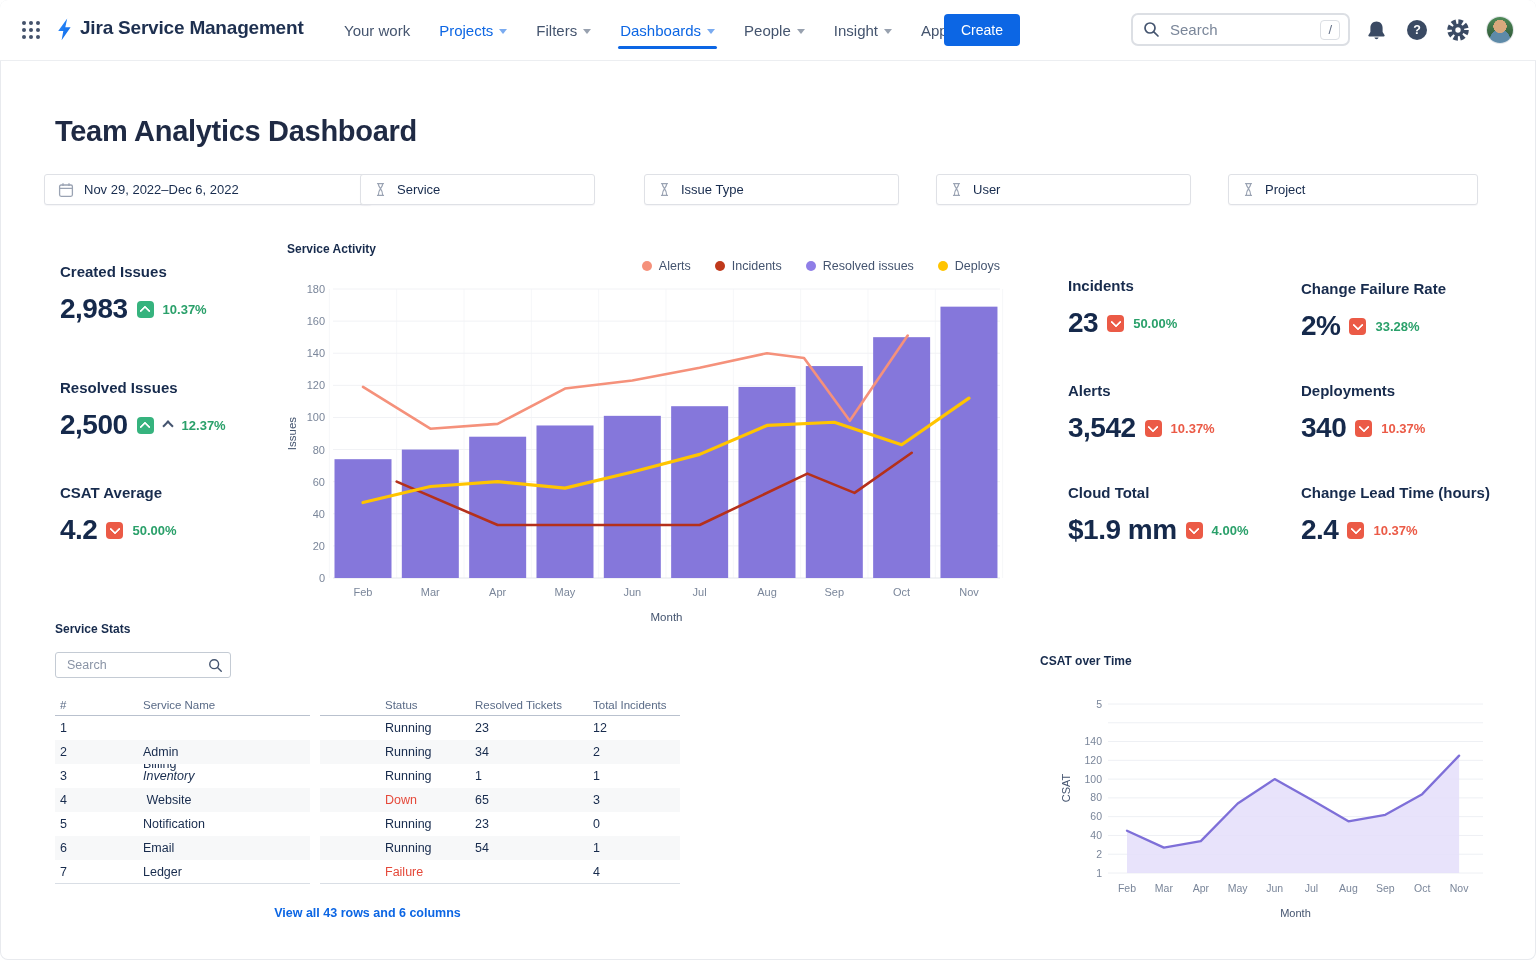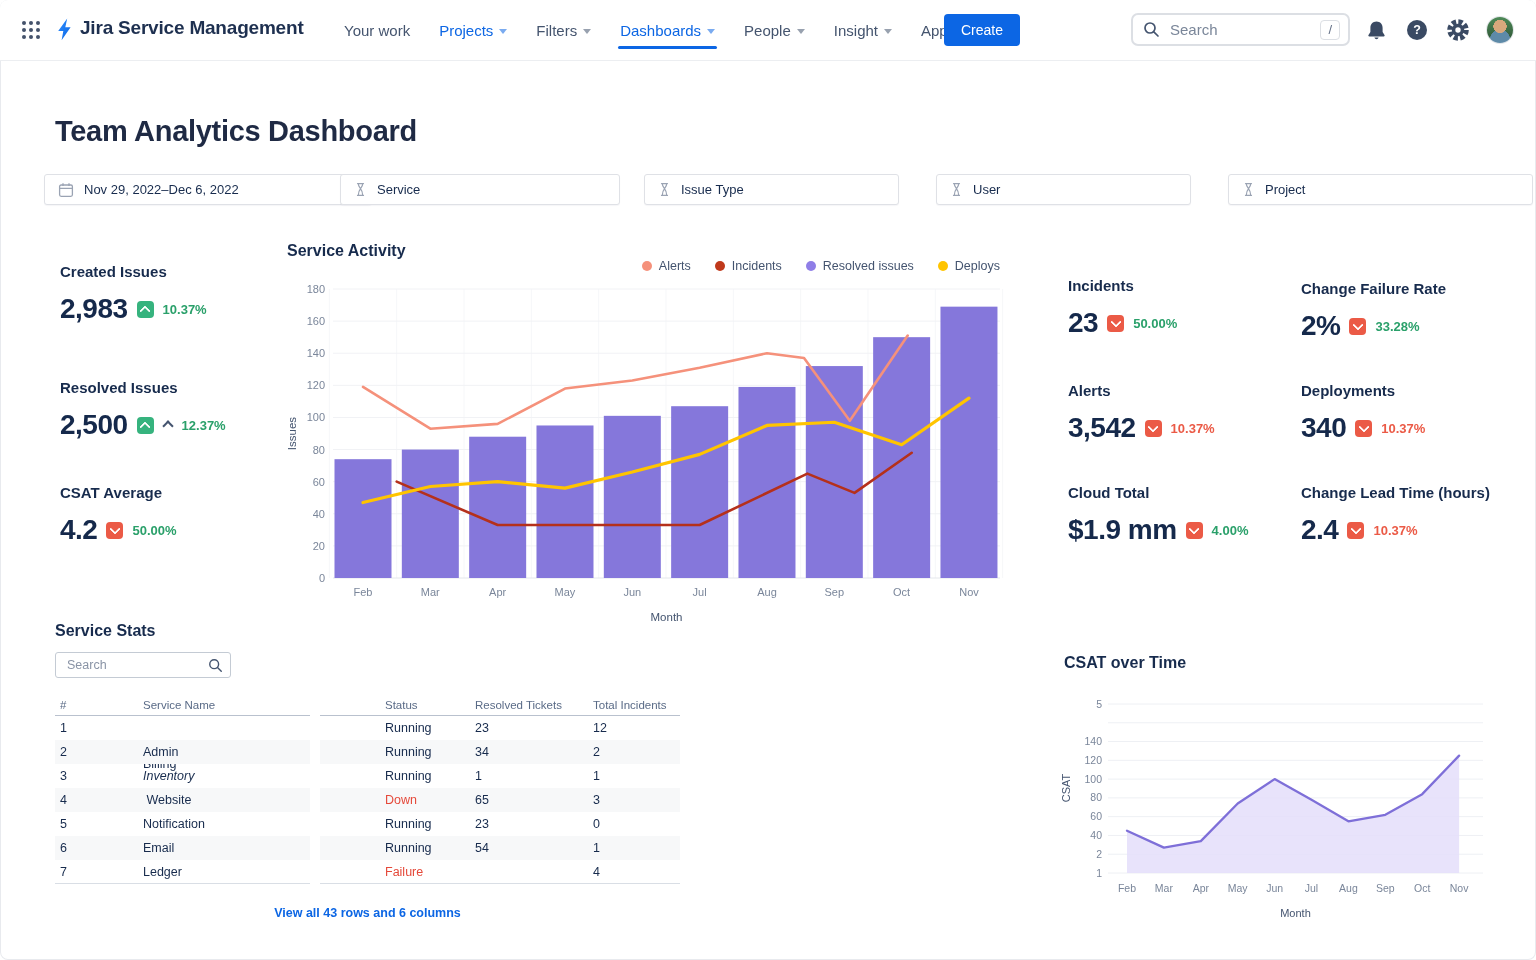--- a/index.html
+++ b/index.html
@@ -43,21 +43,21 @@
   .badge.down{background:#EB5A46;}
   .badge .chev{width:6px;height:6px;border-left:2px solid #fff;border-top:2px solid #fff;border-radius:1px;}
   .badge.up .chev{transform:rotate(45deg);margin-top:3px;}
   .badge.down .chev{transform:rotate(225deg);margin-top:-3px;}
   .mini-caret{width:6px;height:6px;border-left:2px solid #44546F;border-top:2px solid #44546F;transform:rotate(45deg);margin:2px 1px 0;}
   .pct{font-size:13px;font-weight:700;}
   .pct.green{color:#2AA06A;}
   .pct.red{color:#EB5A46;}
 
   
-  .card-title{position:absolute;font-size:16px;font-weight:700;color:#172B4D;}
+  .card-title{position:absolute;font-size:12px;font-weight:700;color:#172B4D;}
   .legend{position:absolute;left:560px;top:259px;width:440px;display:flex;justify-content:flex-end;align-items:center;gap:24px;}
   .legend-item{display:flex;align-items:center;gap:7px;cursor:pointer;}
   .legend-item .dot{width:10px;height:10px;border-radius:50%;}
   .legend-item .llabel{font-size:12.5px;font-weight:500;color:#44546F;white-space:nowrap;}
   svg text{font-family:"Liberation Sans","DejaVu Sans",sans-serif;}
 
   
   .stats-search{position:absolute;left:55px;top:652px;width:176px;height:26px;border:1px solid #C4CBD4;border-radius:3px;box-sizing:border-box;display:flex;align-items:center;padding:0 7px 0 9px;background:#fff;}
   .stats-search input{border:none;outline:none;flex:1;font-size:12.5px;font-family:inherit;color:#44546E;min-width:0;background:transparent;}
   .stats-search input::placeholder{color:#8A94A6;}
@@ -173,21 +173,21 @@
 
   <div class="filter" style="left:44px;width:328px">
     <svg width="16" height="16" viewBox="0 0 16 16">
       <rect x="1.6" y="3" width="12.8" height="11.3" rx="1.5" fill="none" stroke="#9AA3B3" stroke-width="1.3"></rect>
       <line x1="1.6" y1="6.4" x2="14.4" y2="6.4" stroke="#9AA3B3" stroke-width="1.3"></line>
       <line x1="5" y1="1.3" x2="5" y2="4" stroke="#9AA3B3" stroke-width="1.3"></line>
       <line x1="11" y1="1.3" x2="11" y2="4" stroke="#9AA3B3" stroke-width="1.3"></line>
     </svg>
     <span class="flabel">Nov 29, 2022–Dec 6, 2022</span>
   </div>
-  <div class="filter" style="left:340px;width:280px">
+  <div class="filter" style="left:360px;width:235px">
     <svg width="13" height="15" viewBox="0 0 13 15">
       <g fill="none" stroke="#9AA3B3" stroke-width="1.2" stroke-linecap="round">
         <path d="M3.5 1.6h6M3.5 13.4h6M4.3 1.8c0 4.4 4.4 4.6 4.4 11.4M8.7 1.8c0 4.4-4.4 4.6-4.4 11.4"></path>
       </g>
     </svg>
     <span class="flabel">Service</span>
   </div>
   <div class="filter" style="left:644px;width:255px">
     <svg width="13" height="15" viewBox="0 0 13 15">
       <g fill="none" stroke="#9AA3B3" stroke-width="1.2" stroke-linecap="round">
@@ -197,21 +197,21 @@
     <span class="flabel">Issue Type</span>
   </div>
   <div class="filter" style="left:936px;width:255px">
     <svg width="13" height="15" viewBox="0 0 13 15">
       <g fill="none" stroke="#9AA3B3" stroke-width="1.2" stroke-linecap="round">
         <path d="M3.5 1.6h6M3.5 13.4h6M4.3 1.8c0 4.4 4.4 4.6 4.4 11.4M8.7 1.8c0 4.4-4.4 4.6-4.4 11.4"></path>
       </g>
     </svg>
     <span class="flabel">User</span>
   </div>
-  <div class="filter" style="left:1228px;width:305px">
+  <div class="filter" style="left:1228px;width:250px">
     <svg width="13" height="15" viewBox="0 0 13 15">
       <g fill="none" stroke="#9AA3B3" stroke-width="1.2" stroke-linecap="round">
         <path d="M3.5 1.6h6M3.5 13.4h6M4.3 1.8c0 4.4 4.4 4.6 4.4 11.4M8.7 1.8c0 4.4-4.4 4.6-4.4 11.4"></path>
       </g>
     </svg>
     <span class="flabel">Project</span>
   </div>
 
   <div class="kpi" style="left:60px;top:263px">
     <div class="kpi-label">Created Issues</div>
@@ -461,21 +461,21 @@
         <div class="seg r"></div>
         <span class="tcell" style="left: 5px;">7</span>
         <span class="tcell" style="left: 88px;">Ledger</span>
         <span class="tcell down" style="left: 330px;">Failure</span>
         <span class="tcell" style="left: 420px;"></span>
         <span class="tcell" style="left: 538px;">4</span>
       </div>
     </div>
   <div class="view-all">View all 43 rows and 6 columns</div>
 
-  <div class="card-title" style="left:1064px;top:654px">CSAT over Time</div>
+  <div class="card-title" style="left:1040px;top:654px">CSAT over Time</div>
   <svg id="chart-csat" style="position:absolute;left:1058px;top:688px" width="432" height="248" viewBox="0 0 432 248">
       <line x1="50" y1="16" x2="425" y2="16" stroke="#EEF0F4" stroke-width="1"></line>
       <text x="44" y="19.5" text-anchor="end" fill="#7A869A" font-size="10.5">5</text>
       <line x1="50" y1="34.77777777777778" x2="425" y2="34.77777777777778" stroke="#EEF0F4" stroke-width="1"></line>
       <line x1="50" y1="53.55555555555556" x2="425" y2="53.55555555555556" stroke="#EEF0F4" stroke-width="1"></line>
       <text x="44" y="57.05555555555556" text-anchor="end" fill="#7A869A" font-size="10.5">140</text>
       <line x1="50" y1="72.33333333333334" x2="425" y2="72.33333333333334" stroke="#EEF0F4" stroke-width="1"></line>
       <text x="44" y="75.83333333333334" text-anchor="end" fill="#7A869A" font-size="10.5">120</text>
       <line x1="50" y1="91.11111111111111" x2="425" y2="91.11111111111111" stroke="#EEF0F4" stroke-width="1"></line>
       <text x="44" y="94.61111111111111" text-anchor="end" fill="#7A869A" font-size="10.5">100</text>

